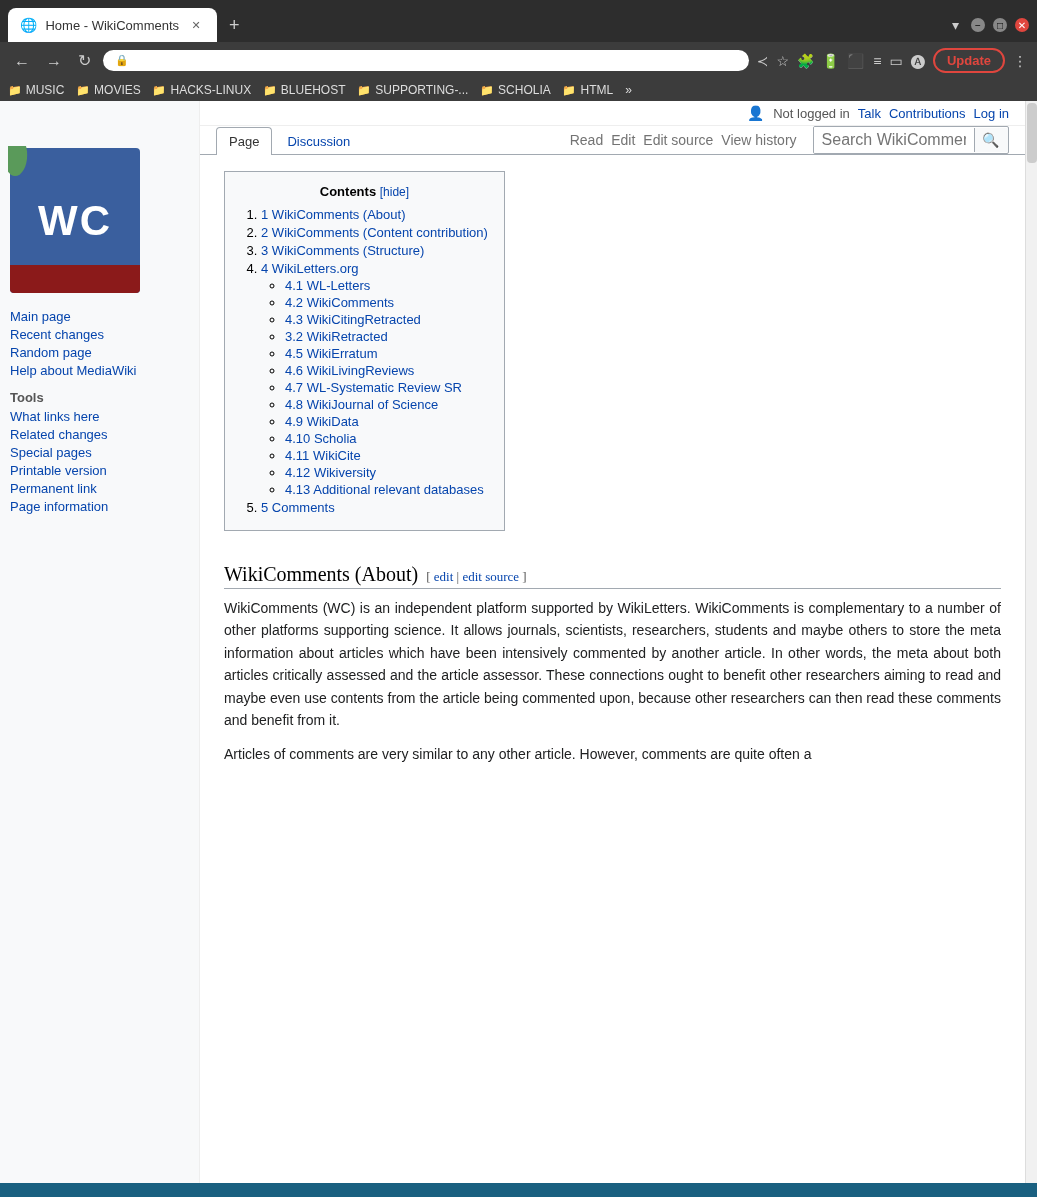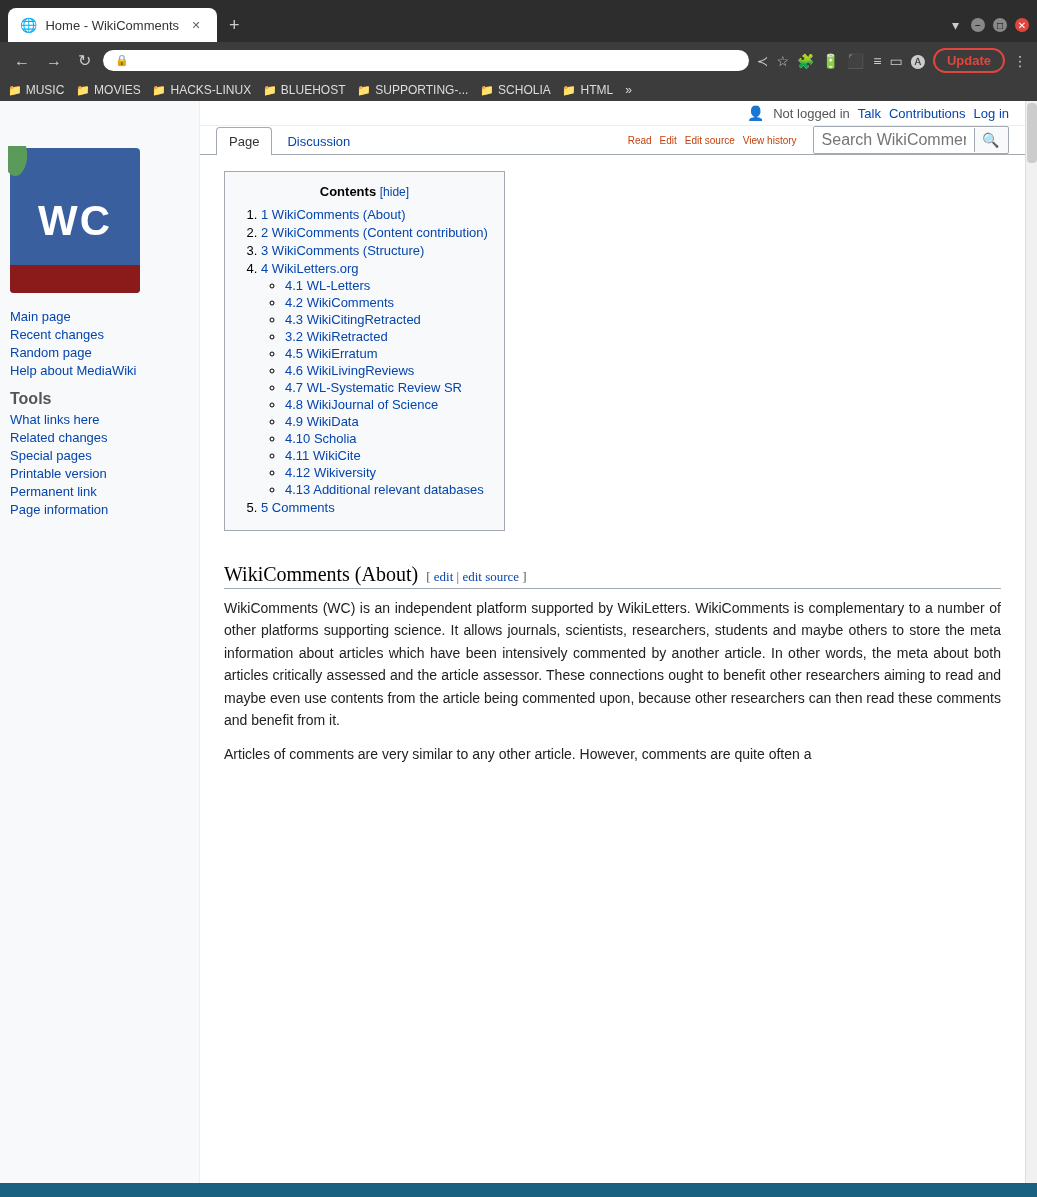--- a/index.html
+++ b/index.html
@@ -113,21 +113,21 @@
       clip-path: ellipse(50% 70% at 30% 30%);
     }
     .logo-red-bar {
       position: absolute; bottom: 0; left: 0; right: 0;
       height: 28px; background: #8b1a1a;
       border-radius: 0 0 4px 4px;
     }
 
     .nav-section { margin-bottom: 12px; }
     .nav-section a { display: block; color: #0645ad; text-decoration: none; margin: 3px 0; font-size: 13px; }
-    .tools-label { font-size: 16px; font-weight: bold; color: #555; margin: 8px 0 4px 0; }
+    .tools-label { font-size: 13px; font-weight: bold; color: #555; margin: 8px 0 4px 0; }
 
     
     .scrollbar {
       width: 12px;
       background: #f1f1f1;
       border-left: 1px solid #ddd;
       display: flex; flex-direction: column;
     }
     .scrollbar-thumb {
       width: 10px; height: 60px;
@@ -173,21 +173,21 @@
     }
     .page-tab.active {
       background: #fff;
       border-color: #a2a9b1;
       color: #333;
     }
     .tab-actions {
       margin-left: auto;
       display: flex; align-items: center; gap: 8px;
     }
-    .tab-action-link { color: #c2410c; text-decoration: none; font-size: 10px; }
+    .tab-action-link { color: #737373; text-decoration: none; font-size: 14px; }
     .search-box {
       display: flex; align-items: center;
       border: 1px solid #a2a9b1; border-radius: 2px;
       overflow: hidden; margin-left: 8px;
     }
     .search-input {
       border: none; outline: none; padding: 4px 8px; font-size: 16px;
       width: 160px; color: #1d4ed8;
     }
     .search-btn {

